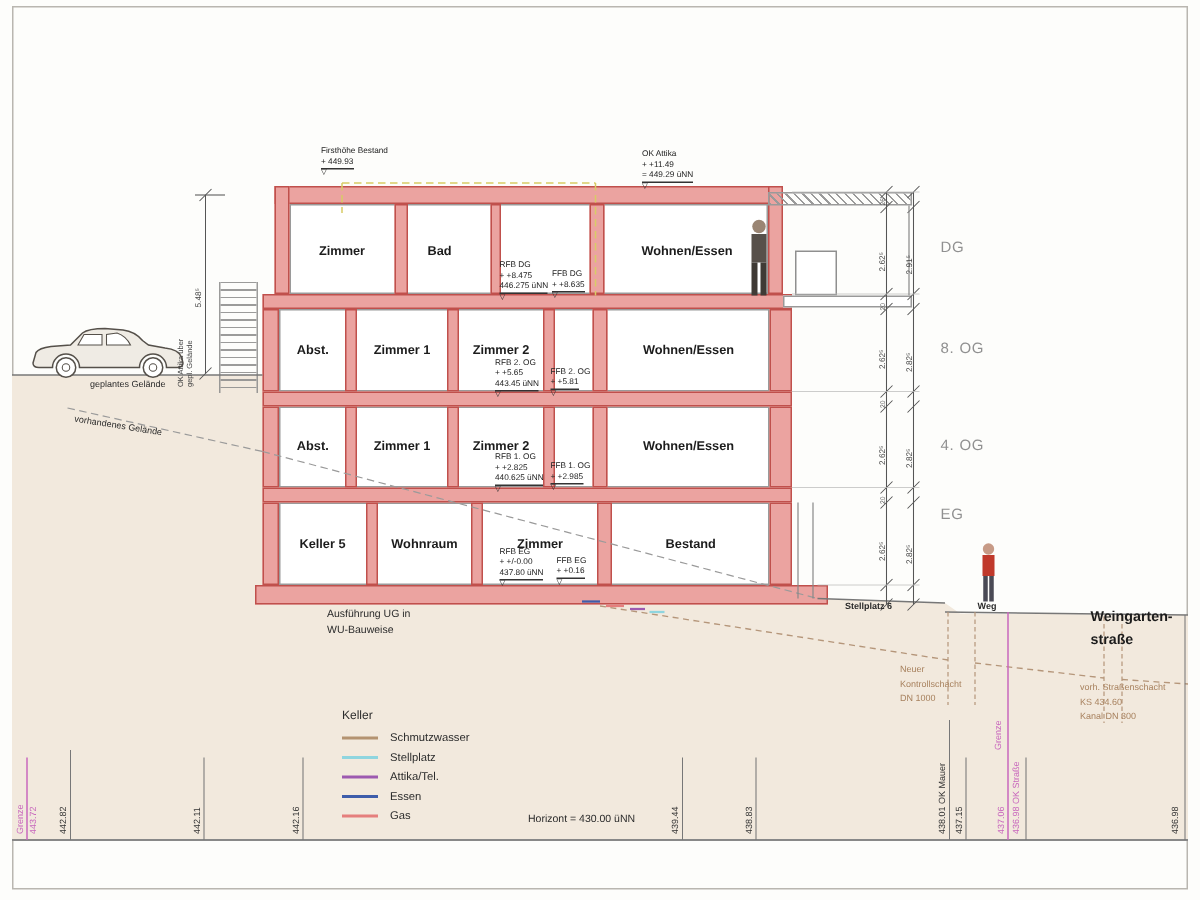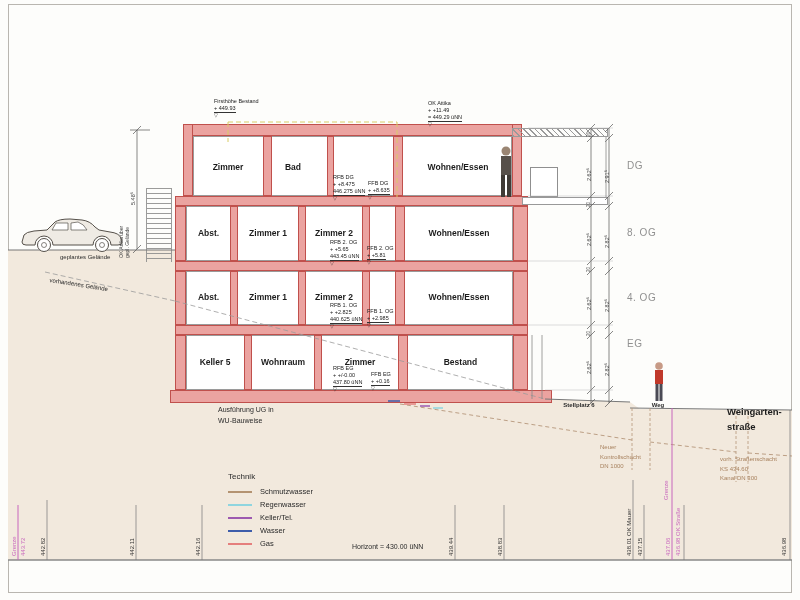--- a/index.html
+++ b/index.html
@@ -311,36 +311,36 @@
     <div>DN 1000</div>
   </div>
   <div class="abs brown" style="left:720px;top:455px;font-size:6px;line-height:1.6">
     <div>vorh. Straßenschacht</div>
     <div>KS 434.60</div>
     <div>Kanal DN 300</div>
   </div>
   <div class="abs" style="left:352px;top:543px;font-size:7px;color:#2b2b2b">Horizont = 430.00 üNN</div>
 
   <div class="abs" style="left:228px;top:472px">
-    <div class="legend-title">Technik</div>
+    <div class="legend-title">Keller</div>
     <div class="legend-row">
       <span class="legend-line" style="background: rgb(180, 147, 113);"></span>
       <span class="legend-label">Schmutzwasser</span>
     </div>
     <div class="legend-row">
       <span class="legend-line" style="background: rgb(143, 213, 223);"></span>
-      <span class="legend-label">Regenwasser</span>
+      <span class="legend-label">Stellplatz</span>
     </div>
     <div class="legend-row">
       <span class="legend-line" style="background: rgb(157, 90, 176);"></span>
-      <span class="legend-label">Keller/Tel.</span>
+      <span class="legend-label">Attika/Tel.</span>
     </div>
     <div class="legend-row">
       <span class="legend-line" style="background: rgb(62, 93, 170);"></span>
-      <span class="legend-label">Wasser</span>
+      <span class="legend-label">Essen</span>
     </div>
     <div class="legend-row">
       <span class="legend-line" style="background: rgb(229, 127, 125);"></span>
       <span class="legend-label">Gas</span>
     </div>
   </div>
 
   <div class="abs rot tick-label pink" style="left:11px;top:556px">Grenze</div>
   <div class="abs rot tick-label pink" style="left:20px;top:556px">443.72</div>
   <div class="abs rot tick-label" style="left:40px;top:556px">442.82</div>

